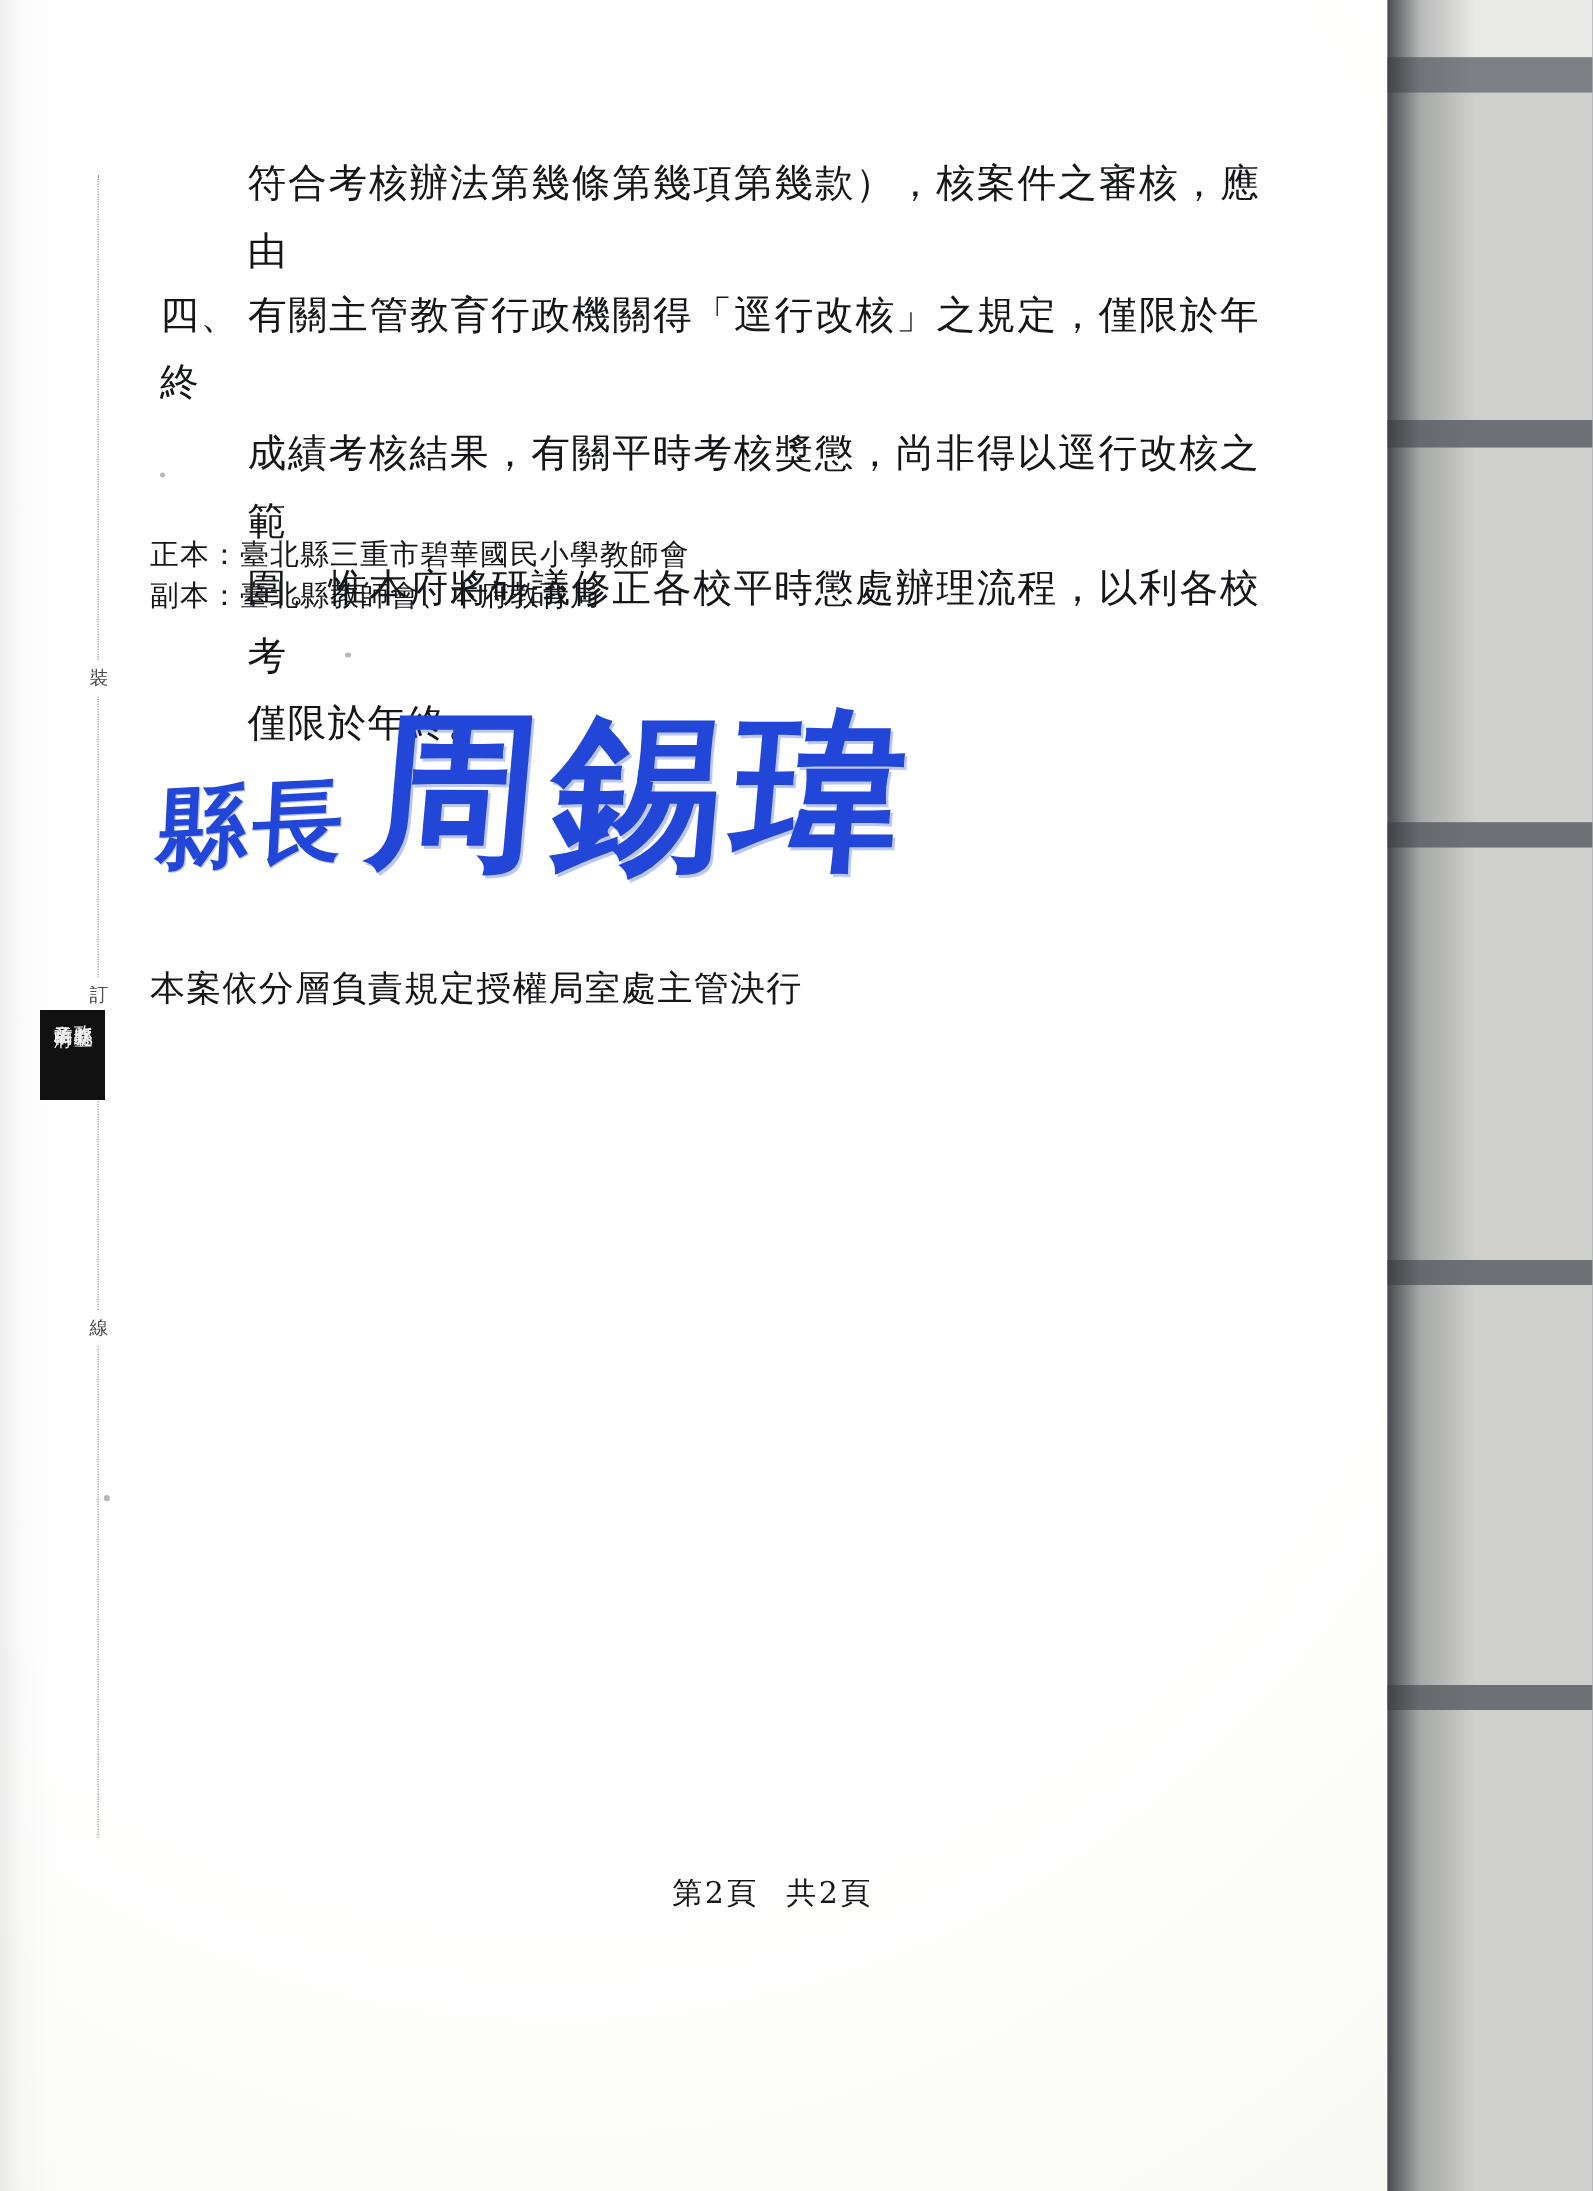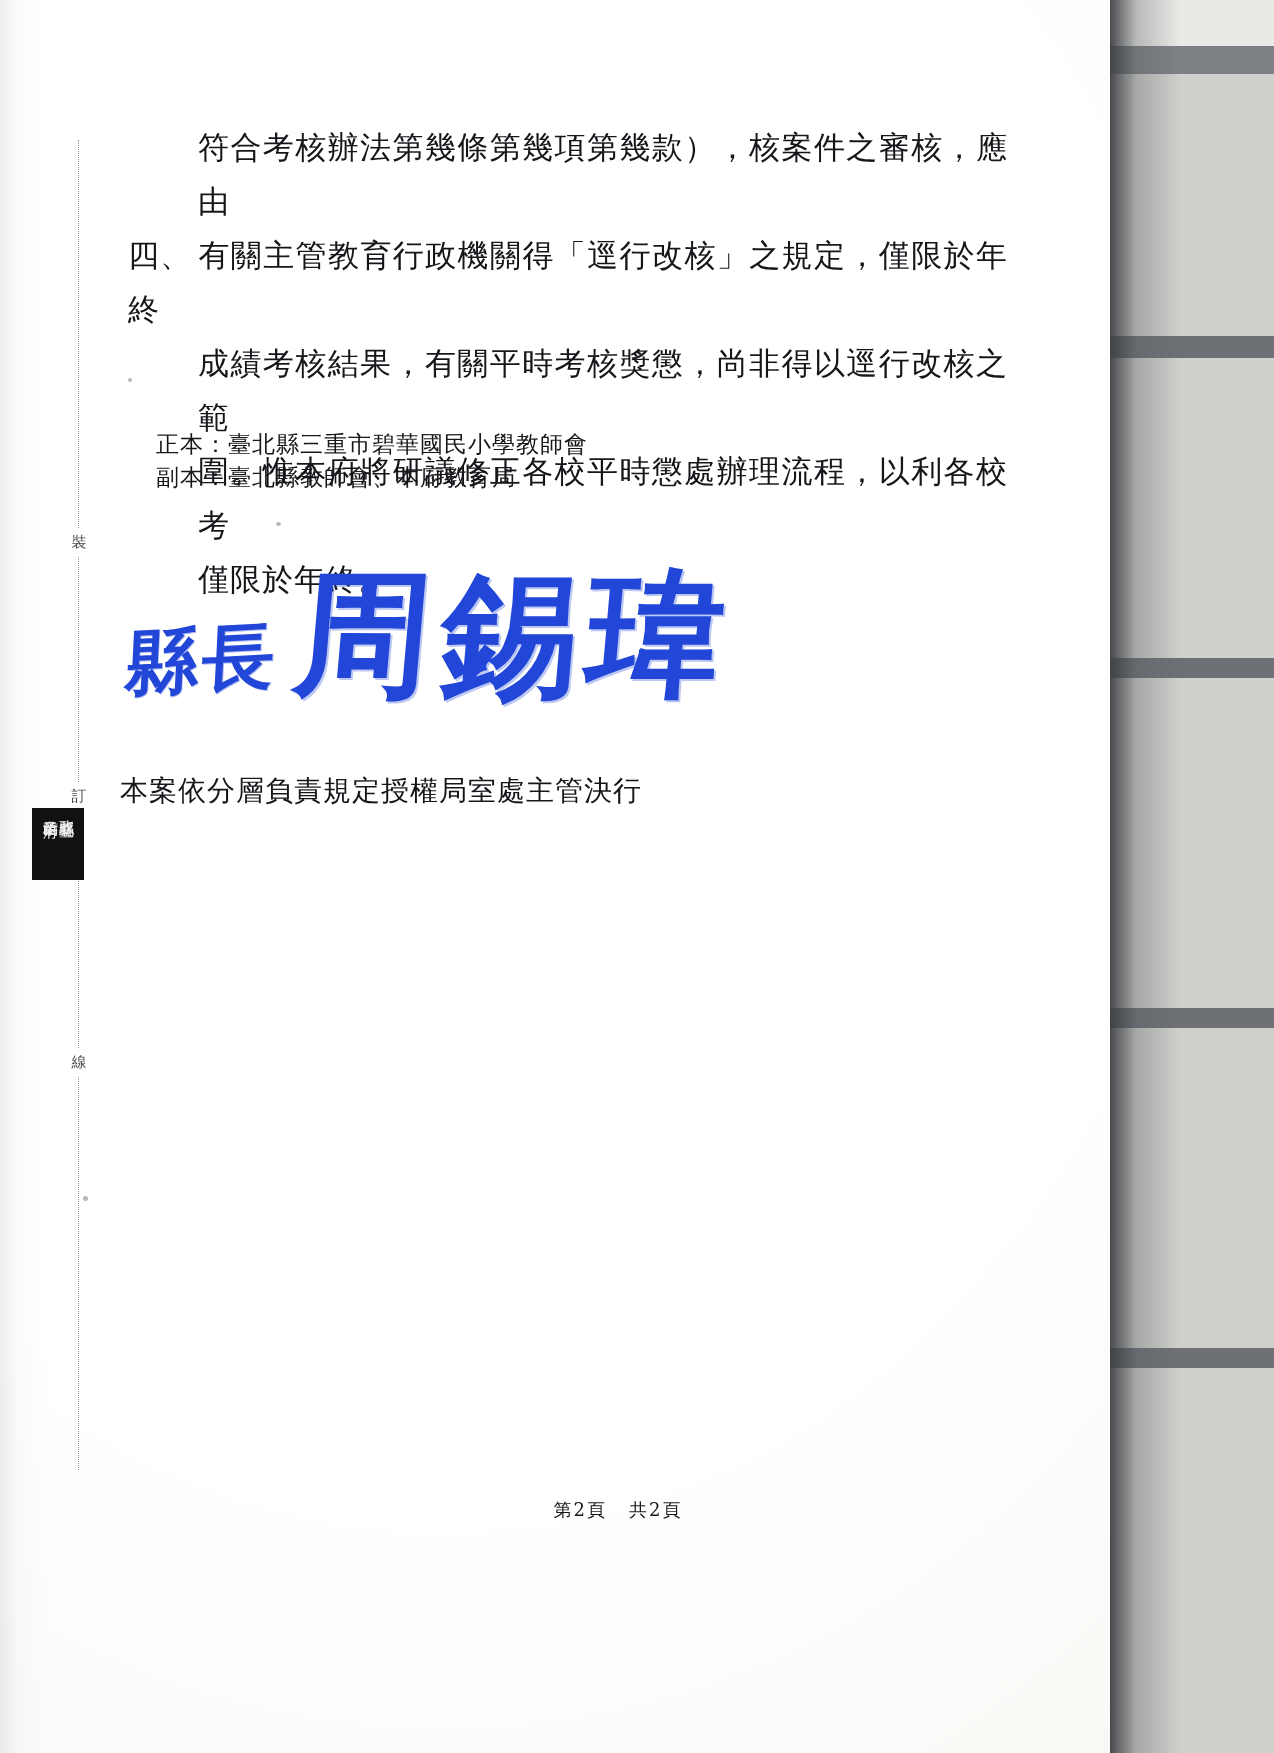--- a/index.html
+++ b/index.html
@@ -141,20 +141,21 @@
   .para {
     margin: 0 0 0 0;
     text-align: justify;
   }
   .para.cont {
     text-indent: 0;
     padding-left: 70px;
   }
   .para.item {
     padding-left: 0;
+    font-family: Liberation Mono, monospace;
   }
   .para.item .marker {
     display: inline-block;
     width: 70px;
   }
   .para.item .itembody {
     display: inline;
   }
   .para.item-lines {
     padding-left: 70px;
@@ -162,21 +163,20 @@
 
   
   #recipients {
     position: absolute;
     left: 120px;
     top: 428px;
     color: #16171b;
     font-size: 23px;
     line-height: 33px;
     letter-spacing: 1px;
-    margin-left: 36px;
   }
 
   
   #signature {
     position: absolute;
     left: 118px;
     top: 560px;
     width: 620px;
     height: 190px;
     color: #1b3fd6;
@@ -220,21 +220,21 @@
   }
 
   
   #page-footer {
     position: absolute;
     left: 0;
     top: 1498px;
     width: 1236px;
     text-align: center;
     color: #16171b;
-    font-size: 18px;
+    font-size: 24px;
     letter-spacing: 2px;
   }
   #page-footer .gap { display: inline-block; width: 22px; }
 
   
   .speck { position: absolute; background: #b9b9b4; border-radius: 50%; }
 </style>
 </head>
 <body>
 

